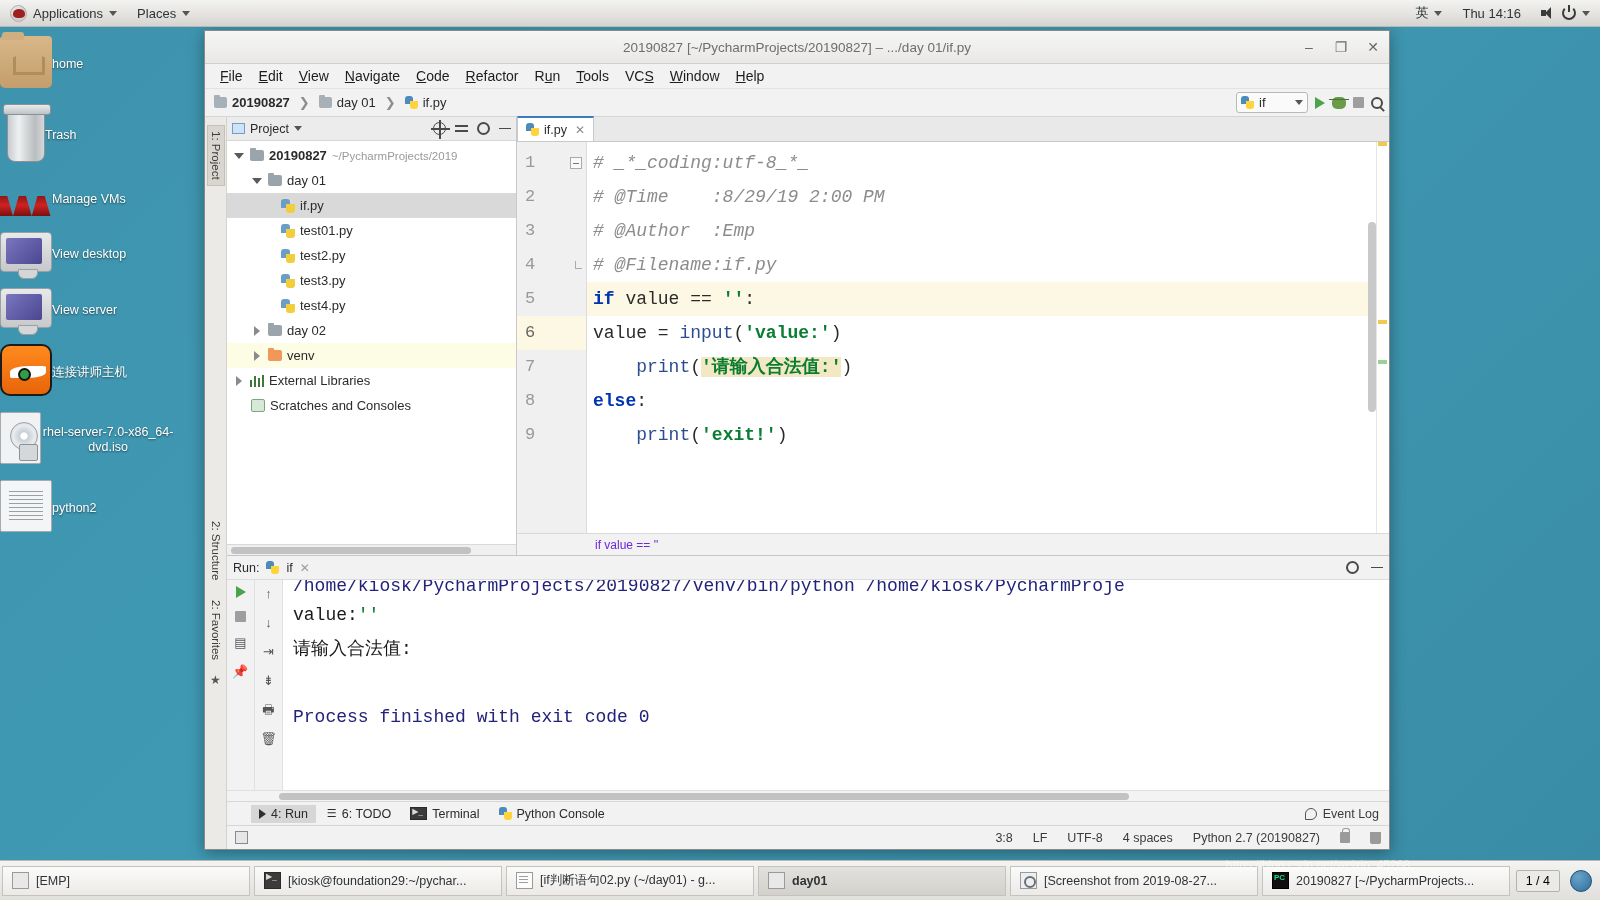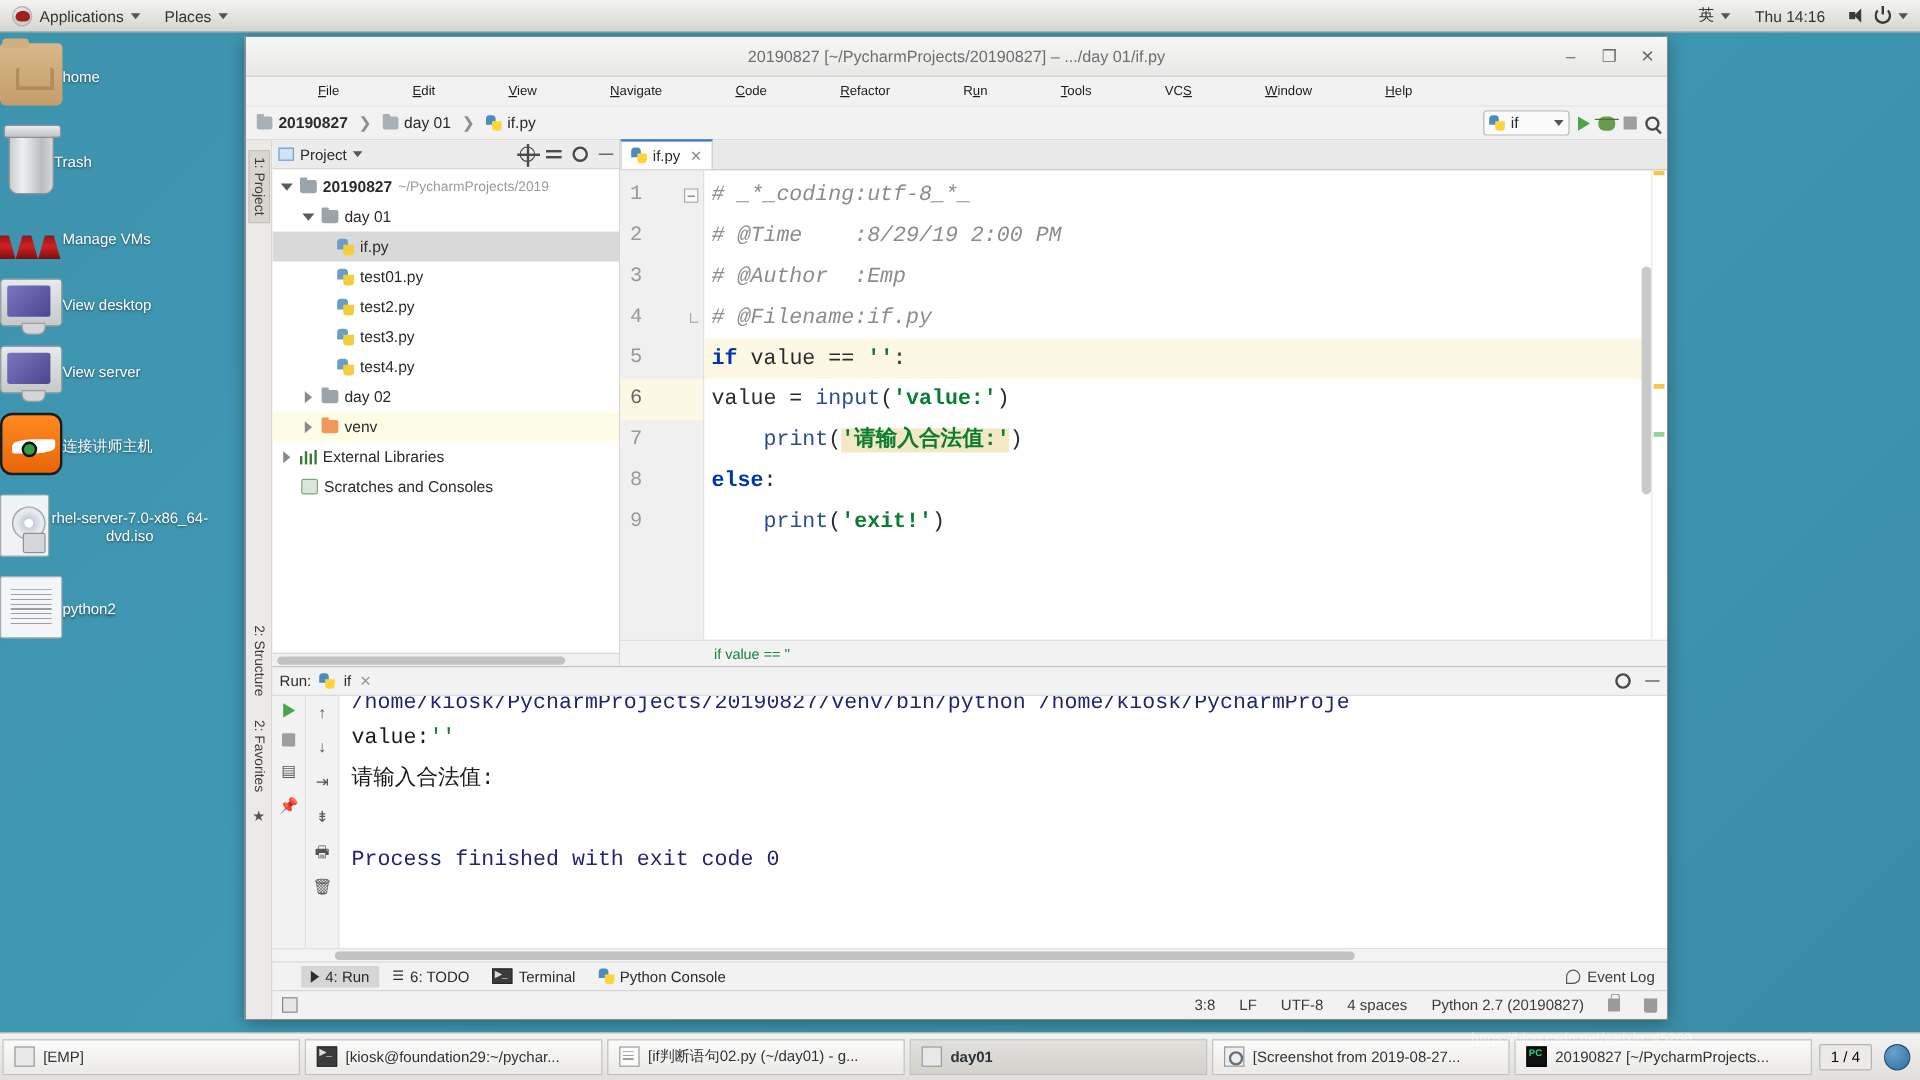--- a/index.html
+++ b/index.html
@@ -113,21 +113,21 @@
     background: linear-gradient(180deg,#f6f6f5,#e9e8e6);
     border-bottom: 1px solid #cfcfcd;
     display: flex; align-items: center; position: relative;
   }
   #window-title { width: 100%; text-align: center; font-size: 13.5px; color: #6e6e6e; }
   .win-btns { position: absolute; right: 8px; display: flex; gap: 16px; align-items: center; color: #6a6a6a; }
   .win-btns span { cursor: pointer; font-size: 14px; width: 16px; text-align: center; }
   
   #menubar { height: 25px; flex: 0 0 25px; display: flex; align-items: center; padding-left: 8px; gap: 2px;
              background: #f2f2f2; border-bottom: 1px solid #e2e2e2; }
-  .menu-item { padding: 2px 7px; font-size: 11px; color: #1d1d1d; cursor: pointer; margin-left: 45px; }
+  .menu-item { padding: 2px 7px; font-size: 14px; color: #1d1d1d; cursor: pointer; }
   .menu-item u { text-decoration: underline; }
   
   #navbar { height: 28px; flex: 0 0 28px; display: flex; align-items: center; padding: 0 6px;
             background: #f2f2f2; border-bottom: 1px solid #d6d6d6; gap: 4px; }
   .crumb { display: flex; align-items: center; gap: 5px; padding: 1px 3px; cursor: pointer; }
   .crumb.bold { font-weight: bold; }
   .crumb-sep { color: #8d8d8d; font-size: 13px; margin: 0 2px; }
   .folder-ic { width: 13px; height: 11px; background: #a6b0b6; border-radius: 1px 2px 2px 2px; position: relative; }
   .folder-ic::before { content:""; position:absolute; left:0; top:-2px; width:6px; height:3px; background:#a6b0b6; border-radius:1px 1px 0 0;}
   .py-ic { width: 13px; height: 13px; position: relative; }
@@ -227,21 +227,21 @@
   .kw  { color:#0033b3; font-weight:bold; }
   .fn  { color:#2b4d8f; }
   .str { color:#0a7d32; font-weight:bold; }
   .pl  { color:#2b2b2b; }
   .hl  { background:#f2e9c4; }
   #err-stripe { position:absolute; right:0; top:0; width:13px; height:100%; background:#fff; border-left:1px solid #e6e6e6;}
   .stripe-mark { position:absolute; right:2px; width:9px; height:4px; }
   #ed-vscroll { position:absolute; right:13px; top:80px; width:8px; height:190px; background:#c9c9c9; border-radius:4px;}
   #breadcrumb-bottom {
     height:22px; flex:0 0 22px; background:#f2f2f2; border-top:1px solid #d9d9d9;
-    display:flex; align-items:center; padding-left:78px; font-size:12px; color:#15803d;
+    display:flex; align-items:center; padding-left:78px; font-size:12px; color:#6d28d9;
   }
 
   
   #run-panel { height:246px; flex:0 0 246px; display:flex; flex-direction:column; border-top:1px solid #c5c5c5; background:#f2f2f2;}
   #run-header { height:24px; flex:0 0 24px; display:flex; align-items:center; gap:7px; padding:0 6px; font-size:12.5px; border-bottom:1px solid #dcdcdc;}
   .rh-right { margin-left:auto; display:flex; align-items:center; gap:12px; color:#555;}
   #run-body { flex:1 1 auto; display:flex; min-height:0; background:#fff;}
   #run-toolbar1, #run-toolbar2 {
     width:28px; flex:0 0 28px; background:#f2f2f2; border-right:1px solid #e0e0e0;
     display:flex; flex-direction:column; align-items:center; padding-top:6px; gap:13px;

